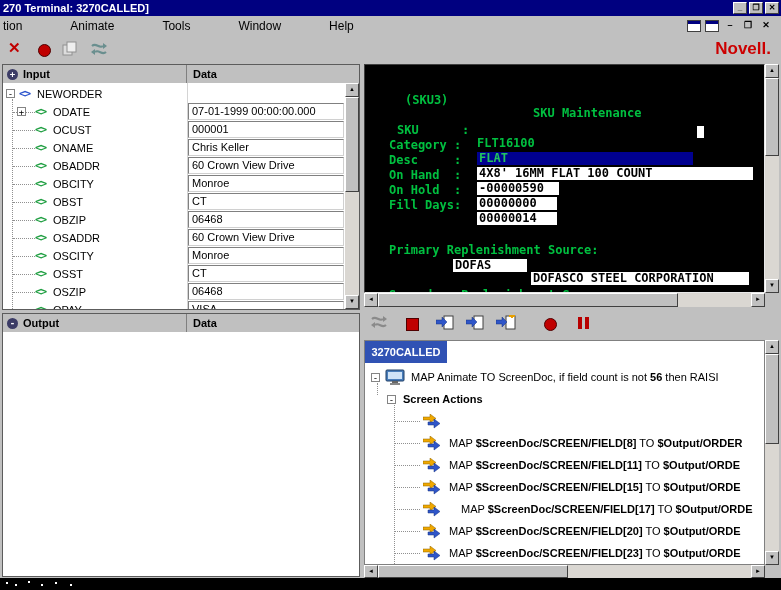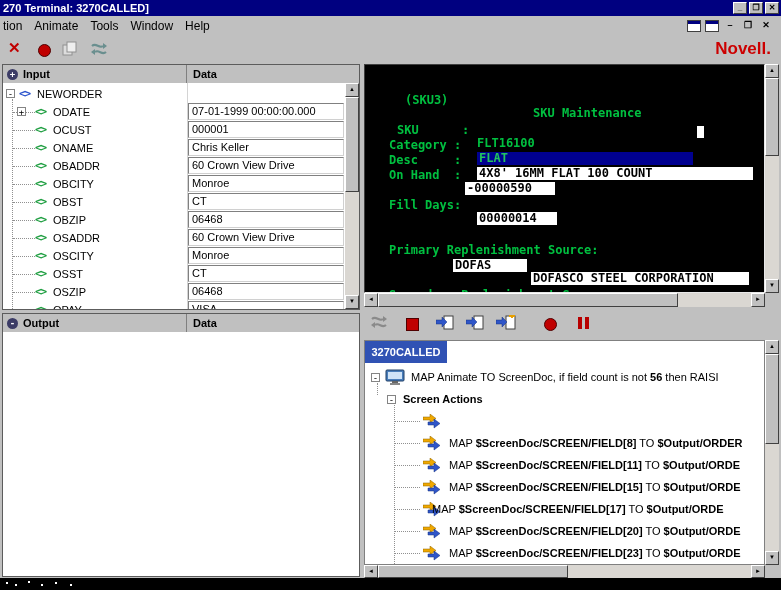--- a/index.html
+++ b/index.html
@@ -12,21 +12,21 @@
     background:var(--title-bar,#000080);color:#fff;
     font:bold 11px/16px "Liberation Sans",sans-serif;padding-left:3px;box-sizing:border-box;}
   .tb-controls{position:absolute;right:2px;top:2px;display:flex;gap:2px;}
   .tbtn{width:14px;height:12px;background:#c0c0c0;border:1px solid;
     border-color:#fff #404040 #404040 #fff;color:#000;
     font:bold 8px/10px "Liberation Sans",sans-serif;text-align:center;box-sizing:border-box;}
 
   
   .menubar{position:absolute;left:0;top:16px;width:781px;height:20px;background:#c0c0c0;
     display:flex;align-items:center;font-size:12px;color:#000;}
-  .menu-item{padding:2px 6px;}
+  .menu-item{padding:2px 24px;}
   .menu-item:first-child{padding-left:3px;}
   .menu-right{position:absolute;right:8px;top:19px;display:flex;gap:4px;align-items:center;}
   .winico{width:12px;height:10px;border:1px solid #404040;background:#fff;position:relative;}
   .winico::before{content:"";position:absolute;left:0;top:0;right:0;height:3px;background:#000080;}
   .flatbtn{width:14px;height:13px;font:bold 9px/13px "Liberation Sans",sans-serif;
     text-align:center;color:#000;}
 
   
   .toolbar{position:absolute;left:0;top:36px;width:781px;height:26px;background:#c0c0c0;}
   .tool-x{position:absolute;left:8px;top:3px;color:#c00000;font:bold 15px/18px "Liberation Sans",sans-serif;}
@@ -297,21 +297,25 @@
       <span class="tgr" style="left:24px">Category :</span>
       <span class="tfield hi" style="left:112px;width:216px">FLAT</span>
       <span class="tcursor" style="left:332px;top:0;"></span>
     </div>
     <div class="trow" style="top:76px">
       <span class="tgr" style="left:24px">Desc     :</span>
       <span class="tfield" style="left:112px;width:276px">4X8' 16MM FLAT 100 COUNT</span>
     </div>
     <div class="trow" style="top:91px">
       <span class="tgr" style="left:24px">On Hand  :</span>
-      <span class="tfield" style="left:100px;width:90px">-00000590</span>
+      <span class="tfield" style="left:112px;width:82px">-00000590</span>
+    </div>
+    <div class="trow" style="top:106px">
+      <span class="tgr" style="left:24px">On Hold  :</span>
+      <span class="tfield" style="left:112px;width:80px">00000000</span>
     </div>
     <div class="trow" style="top:121px">
       <span class="tgr" style="left:24px">Fill Days:</span>
       <span class="tfield" style="left:112px;width:80px">00000014</span>
     </div>
     <div class="trow" style="top:166px">
       <span class="tgr" style="left:24px">Primary Replenishment Source:</span>
     </div>
     <div class="trow" style="top:181px">
       <span class="tfield" style="left:88px;width:74px">DOFAS</span>
@@ -437,21 +441,21 @@
     </div>
 
     <div class="arow" style="top:158px">
       <span class="hstub2" style="left:29px;top:10px;width:26px"></span>
       <span class="aicon" style="left:58px;top:3px">
         <svg width="18" height="15">
             <polygon points="0,3 7,3 7,0 13,4.5 7,9 7,6 0,6" fill="#f0a800" stroke="#8a6000" stroke-width="0.5"></polygon>
             <polygon points="5,8 11,8 11,5 17,9.5 11,14 11,11 5,11" fill="#2f55c8" stroke="#16307e" stroke-width="0.5"></polygon>
           </svg>
       </span>
-      <span class="atxt" style="left:67px"><span>MAP</span> <b>$ScreenDoc/SCREEN/FIELD[17]</b> <span>TO</span> <b>$Output/ORDE</b></span>
+      <span class="atxt" style="left:96px"><span>MAP</span> <b>$ScreenDoc/SCREEN/FIELD[17]</b> <span>TO</span> <b>$Output/ORDE</b></span>
     </div>
 
     <div class="arow" style="top:180px">
       <span class="hstub2" style="left:29px;top:10px;width:26px"></span>
       <span class="aicon" style="left:58px;top:3px">
         <svg width="18" height="15">
             <polygon points="0,3 7,3 7,0 13,4.5 7,9 7,6 0,6" fill="#f0a800" stroke="#8a6000" stroke-width="0.5"></polygon>
             <polygon points="5,8 11,8 11,5 17,9.5 11,14 11,11 5,11" fill="#2f55c8" stroke="#16307e" stroke-width="0.5"></polygon>
           </svg>
       </span>

